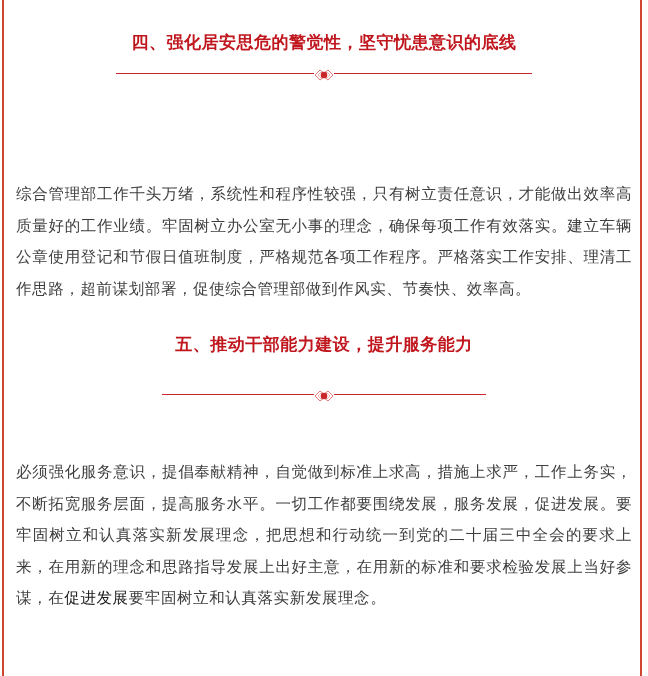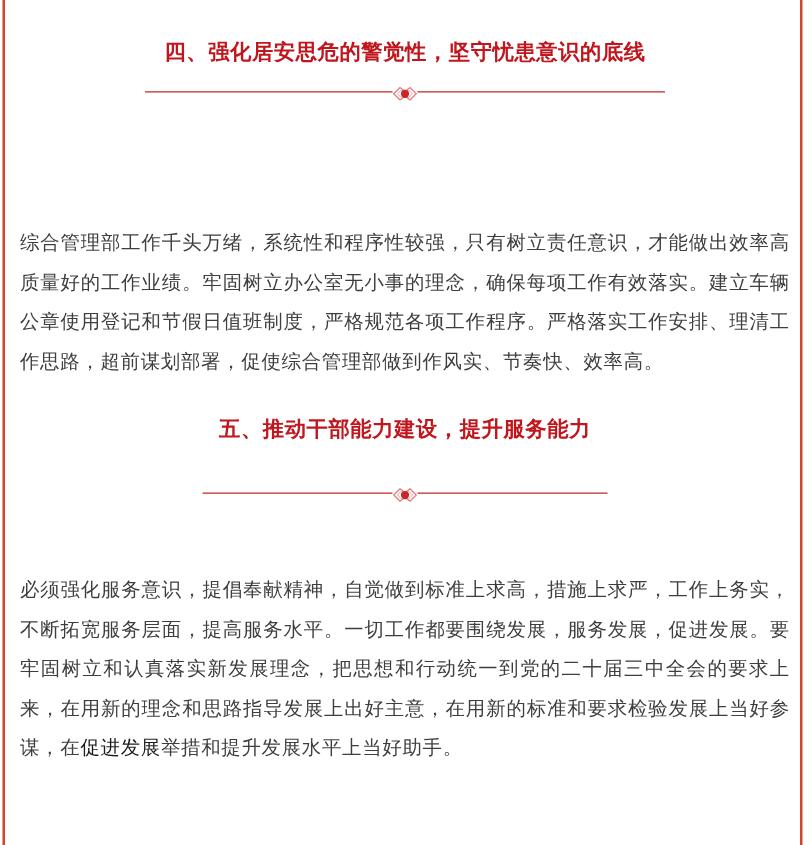--- a/index.html
+++ b/index.html
@@ -97,13 +97,13 @@
   <div class="line"></div>
   <div class="ornament">
     <svg width="20" height="14" viewBox="0 0 20 14">
       <polygon points="1,7 6,2 10,5 14,2 19,7 14,12 10,9 6,12" fill="none" stroke="#e07a7a" stroke-width="1"></polygon>
       <polygon points="4,7 7,4 10,6 13,4 16,7 13,10 10,8 7,10" fill="none" stroke="#e8a0a0" stroke-width="0.8"></polygon>
       <circle cx="10" cy="7" r="3.3" fill="#c8262a"></circle>
     </svg>
   </div>
 </div>
 
-<p class="paragraph" style="top:457px;"><span>必须强化服务意识，提倡奉献精神，自觉做到标准上求高，措施上求严，工作上务实，不断拓宽服务层面，提高服务水平。一切工作都要围绕发展，服务发展，促进发展。要牢固树立和认真落实新发展理念，把思想和行动统一到党的二十届三中全会的要求上来，在用新的理念和思路指导发展上出好主意，在用新的标准和要求检验发展上当好参谋，在</span><span class="emph">促进发展</span><span>举措和提升发展水平上当好助手。</span></p>
+<p class="paragraph" style="top:457px;"><span>必须强化服务意识，提倡奉献精神，自觉做到标准上求高，措施上求严，工作上务实，不断拓宽服务层面，提高服务水平。一切工作都要围绕发展，服务发展，促进发展。要牢固树立和认真落实新发展理念，把思想和行动统一到党的二十届三中全会的要求上来，在用新的理念和思路指导发展上出好主意，在用新的标准和要求检验发展上当好参谋，在</span><span class="emph">促进发展</span><span>要牢固树立和认真落实新发展理念。</span></p>
 
 </body></html>

